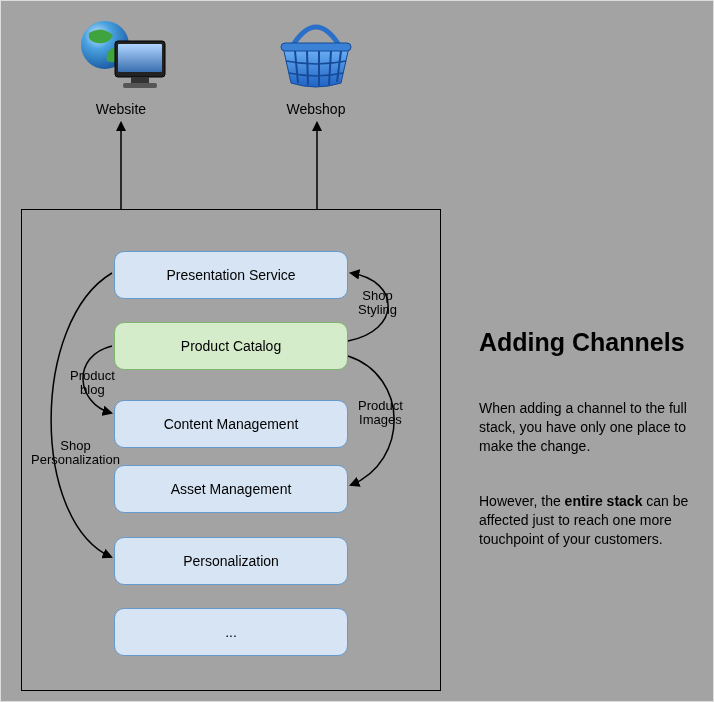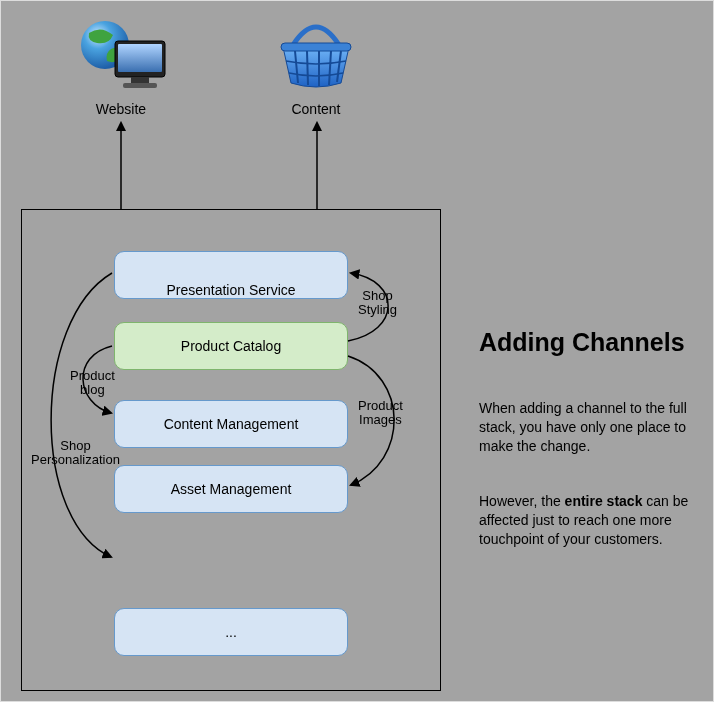--- a/index.html
+++ b/index.html
@@ -62,36 +62,39 @@
 
       <line x1="24" y1="36" x2="27" y2="68" stroke="#154a96" stroke-width="2"></line>
       <line x1="36" y1="36" x2="37" y2="70" stroke="#154a96" stroke-width="2"></line>
       <line x1="48" y1="36" x2="48" y2="71" stroke="#154a96" stroke-width="2"></line>
       <line x1="60" y1="36" x2="58" y2="70" stroke="#154a96" stroke-width="2"></line>
       <line x1="70" y1="36" x2="66" y2="67" stroke="#154a96" stroke-width="2"></line>
 
       <path d="M15 46 Q45 52 75 46" fill="none" stroke="#154a96" stroke-width="1.5"></path>
       <path d="M18 58 Q45 64 72 58" fill="none" stroke="#154a96" stroke-width="1.5"></path>
     </svg>
-    <div class="caption">Content</div>
+    <div class="caption">Webshop</div>
   </div>
 
   <div class="stack-frame" style="left:20px;top:208px;width:418px;height:480px;"></div>
 
-  <div class="stack-box" style="left:113px;top:250px;width:232px;height:46px;align-items:flex-end;">
+  <div class="stack-box" style="left:113px;top:250px;width:232px;height:46px;">
     <span>Presentation Service</span>
   </div>
   <div class="stack-box green" style="left:113px;top:321px;width:232px;height:46px;">
     <span>Product Catalog</span>
   </div>
   <div class="stack-box" style="left:113px;top:399px;width:232px;height:46px;">
     <span>Content Management</span>
   </div>
   <div class="stack-box" style="left:113px;top:464px;width:232px;height:46px;">
     <span>Asset Management</span>
+  </div>
+  <div class="stack-box" style="left:113px;top:536px;width:232px;height:46px;">
+    <span>Personalization</span>
   </div>
   <div class="stack-box" style="left:113px;top:607px;width:232px;height:46px;">
     <span>...</span>
   </div>
 
   <div class="ann" style="left:357px;top:288px;white-space:pre-line;">Shop
 Styling</div>
   <div class="ann" style="left:69px;top:368px;white-space:pre-line;">Product
 blog</div>
   <div class="ann" style="left:357px;top:398px;white-space:pre-line;">Product

